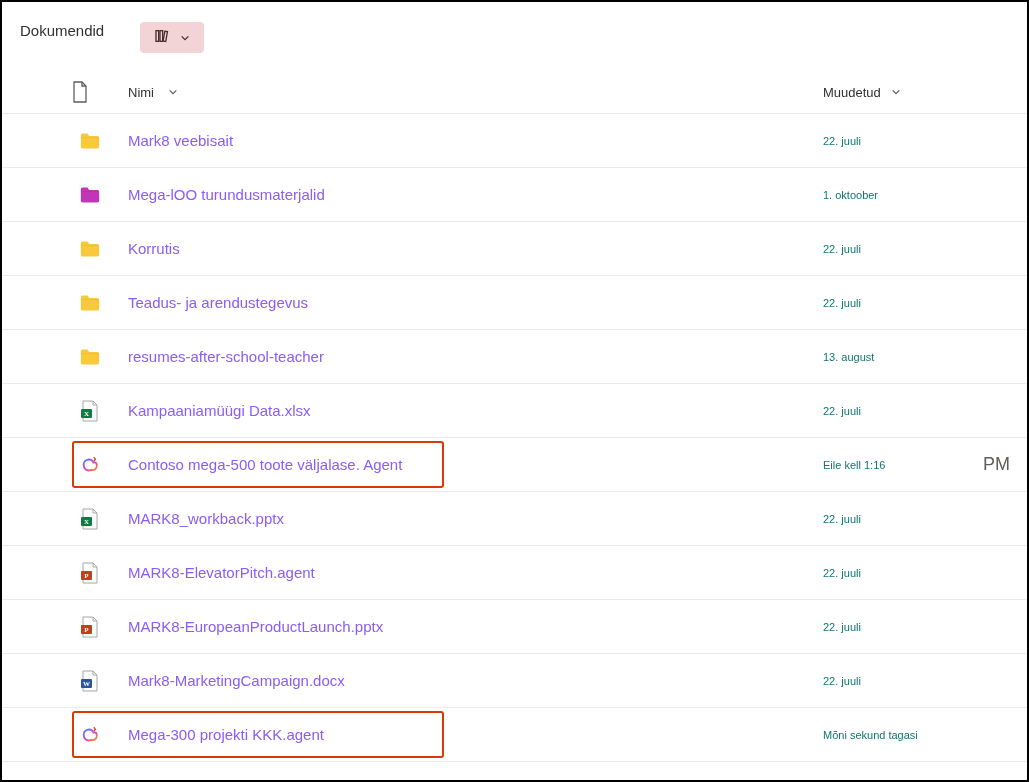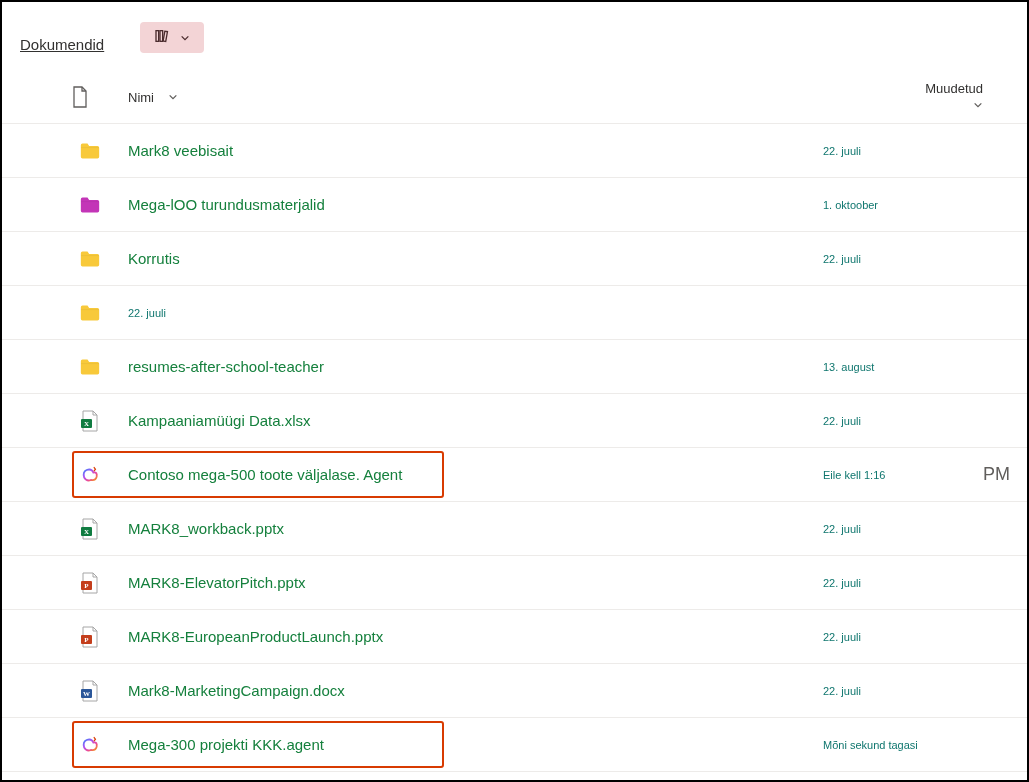--- a/index.html
+++ b/index.html
@@ -8,24 +8,23 @@
     font-size: 14px;
     color: #323130;
     background: #fff;
     width: 1029px;
     height: 782px;
     border: 2px solid #000;
     overflow: hidden;
   }
   .header {
     display: flex;
-    align-items: flex-end;
+    align-items: flex-start;
     gap: 36px;
     padding: 20px 18px 14px 18px;
-    text-decoration: underline;
   }
   .page-title {
     font-size: 15px;
     font-weight: 400;
     color: #323130;
   }
   .view-dropdown {
     display: flex;
     align-items: center;
     gap: 10px;
@@ -48,44 +47,43 @@
     flex: 1;
     display: flex;
     align-items: center;
     gap: 14px;
     font-size: 13px;
     color: #323130;
   }
   .col-modified {
     width: 160px;
     display: flex;
-    align-items: flex-end;
-    gap: 2px;
+    align-items: flex-start;
+    gap: 10px;
     font-size: 13px;
     color: #323130;
-    flex-direction: column;
   }
   .sort-chevron { width: 10px; height: 10px; }
   .file-row {
     display: flex;
     align-items: center;
     height: 54px;
     border-bottom: 1px solid #edebe9;
     position: relative;
   }
   .row-icon-cell {
     width: 126px;
     display: flex;
     justify-content: flex-end;
     padding-right: 28px;
   }
   .row-name-cell {
     flex: 1;
     font-size: 15px;
-    color: #15803d;
+    color: #8b5cf6;
     display: flex;
     align-items: center;
   }
   .row-modified-cell {
     width: 160px;
     font-size: 11px;
     color: #0f766e;
   }
   .row-extra-cell {
     width: 44px;
@@ -186,20 +184,21 @@
       <div class="row-modified-cell">22. juuli</div>
       <div class="row-extra-cell"></div>
     </div>
     <div class="file-row">
       <div class="row-icon-cell">
         <svg class="icon-svg" viewBox="0 0 24 20" style="color: rgb(248, 201, 58);">
     <path d="M1 3 Q1 1 3 1 H9 L11 4 H21 Q23 4 23 6 V17 Q23 19 21 19 H3 Q1 19 1 17 Z" fill="currentColor"></path>
     <path d="M1 6 H23" stroke="rgba(0,0,0,0.12)" stroke-width="0.5"></path>
   </svg>
       </div>
+      <div class="row-name-cell">Teadus- ja arendustegevus</div>
       <div class="row-modified-cell">22. juuli</div>
       <div class="row-extra-cell"></div>
     </div>
     <div class="file-row">
       <div class="row-icon-cell">
         <svg class="icon-svg" viewBox="0 0 24 20" style="color: rgb(248, 201, 58);">
     <path d="M1 3 Q1 1 3 1 H9 L11 4 H21 Q23 4 23 6 V17 Q23 19 21 19 H3 Q1 19 1 17 Z" fill="currentColor"></path>
     <path d="M1 6 H23" stroke="rgba(0,0,0,0.12)" stroke-width="0.5"></path>
   </svg>
       </div>
@@ -255,21 +254,21 @@
     </div>
     <div class="file-row">
       <div class="row-icon-cell">
         <svg class="file-icon-svg" viewBox="0 0 20 22" style="color: rgb(196, 62, 28);">
     <path d="M3 1 H13 L17 5 V21 H3 Z" fill="#fff" stroke="#a6a6a6" stroke-width="1"></path>
     <path d="M13 1 V5 H17" fill="none" stroke="#a6a6a6" stroke-width="1"></path>
     <rect x="1" y="9" width="11" height="9" rx="1" fill="currentColor"></rect>
     <text x="6.5" y="16" text-anchor="middle" fill="#fff" font-size="7" font-weight="bold" font-family="Segoe UI" class="doc-letter">P</text>
   </svg>
       </div>
-      <div class="row-name-cell">MARK8-ElevatorPitch.pptx</div>
+      <div class="row-name-cell">MARK8-ElevatorPitch.agent</div>
       <div class="row-modified-cell">22. juuli</div>
       <div class="row-extra-cell"></div>
     </div>
     <div class="file-row">
       <div class="row-icon-cell">
         <svg class="file-icon-svg" viewBox="0 0 20 22" style="color: rgb(196, 62, 28);">
     <path d="M3 1 H13 L17 5 V21 H3 Z" fill="#fff" stroke="#a6a6a6" stroke-width="1"></path>
     <path d="M13 1 V5 H17" fill="none" stroke="#a6a6a6" stroke-width="1"></path>
     <rect x="1" y="9" width="11" height="9" rx="1" fill="currentColor"></rect>
     <text x="6.5" y="16" text-anchor="middle" fill="#fff" font-size="7" font-weight="bold" font-family="Segoe UI" class="doc-letter">P</text>

